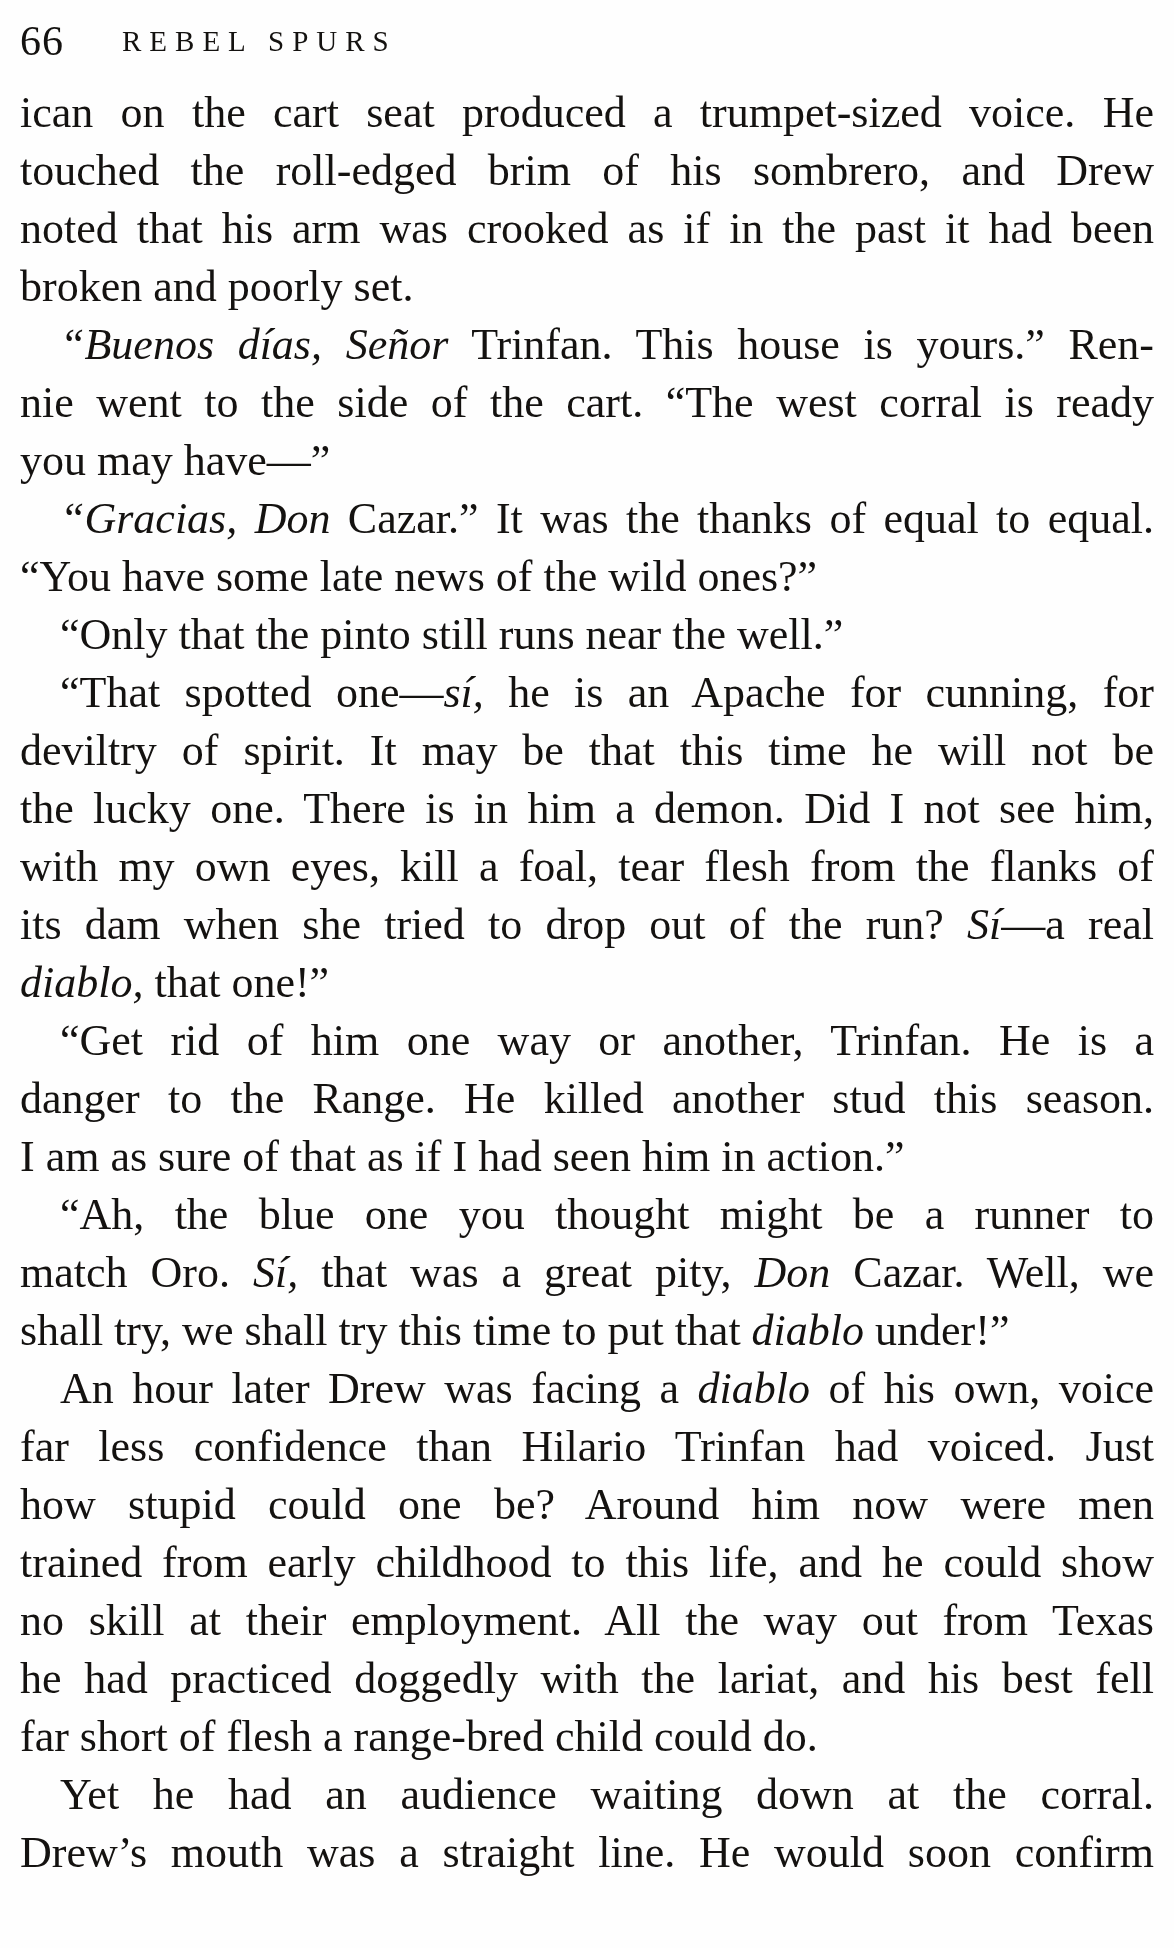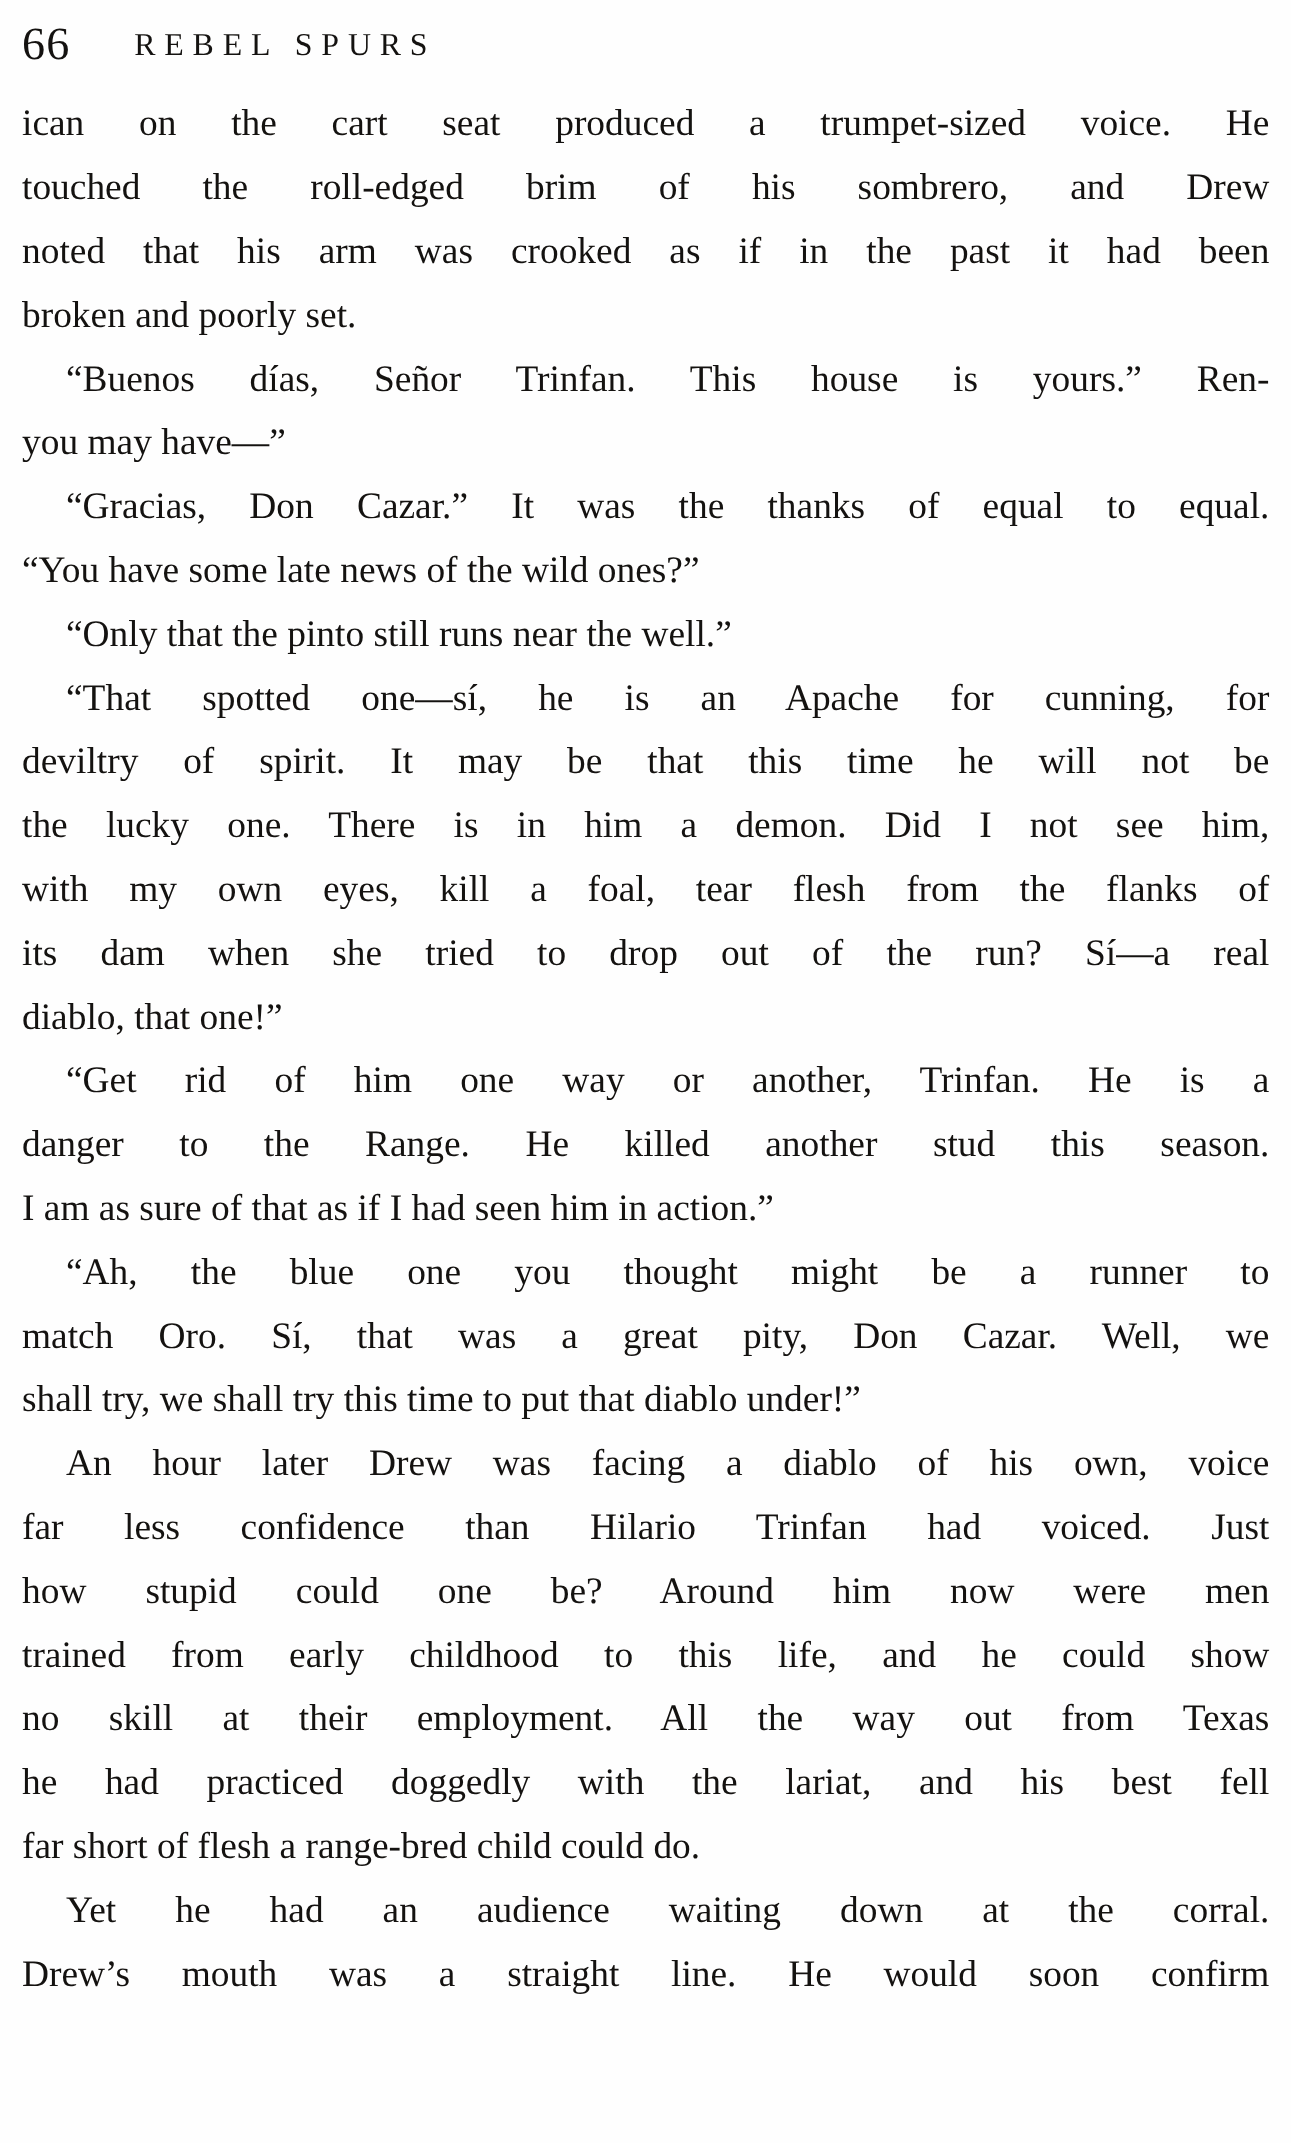--- a/index.html
+++ b/index.html
@@ -27,46 +27,47 @@
   }
   .running-title {
     font-size: 29px;
     line-height: 46px;
     margin-left: 58px;
     letter-spacing: 8px;
     font-variant: small-caps;
   }
   .text-block { width: 1134px; }
   .line {
-    font-size: 34px;
+    font-size: 44px;
     line-height: 58px;
     height: 58px;
     text-align: justify;
     text-align-last: justify;
     white-space: pre-wrap;
     overflow: hidden;
   }
   .line.para-end { text-align-last: left; }
   .line.indent { text-indent: 40px; }
-  .it { }
+  .it { font-style: italic; }
 </style>
 </head>
 <body>
 
 <div class="page">
   <div class="running-head">
     <span class="page-number">66</span>
     <span class="running-title">REBEL SPURS</span>
   </div>
   <div class="text-block">
       <div class="line"><span>ican on the cart seat produced a trumpet-sized voice. He</span></div>
       <div class="line"><span>touched the roll-edged brim of his sombrero, and Drew</span></div>
       <div class="line"><span>noted that his arm was crooked as if in the past it had been</span></div>
       <div class="line para-end"><span>broken and poorly set.</span></div>
       <div class="line indent"><span class="it">“Buenos días, Señor</span><span> Trinfan. This house is yours.” Ren-</span></div>
+      <div class="line"><span>nie went to the side of the cart. “The west corral is ready</span></div>
       <div class="line para-end"><span>you may have—”</span></div>
       <div class="line indent"><span class="it">“Gracias, Don</span><span> Cazar.” It was the thanks of equal to equal.</span></div>
       <div class="line para-end"><span>“You have some late news of the wild ones?”</span></div>
       <div class="line indent para-end"><span>“Only that the pinto still runs near the well.”</span></div>
       <div class="line indent"><span>“That spotted one—</span><span class="it">sí,</span><span> he is an Apache for cunning, for</span></div>
       <div class="line"><span>deviltry of spirit. It may be that this time he will not be</span></div>
       <div class="line"><span>the lucky one. There is in him a demon. Did I not see him,</span></div>
       <div class="line"><span>with my own eyes, kill a foal, tear flesh from the flanks of</span></div>
       <div class="line"><span>its dam when she tried to drop out of the run? </span><span class="it">Sí</span><span>—a real</span></div>
       <div class="line para-end"><span class="it">diablo,</span><span> that one!”</span></div>

